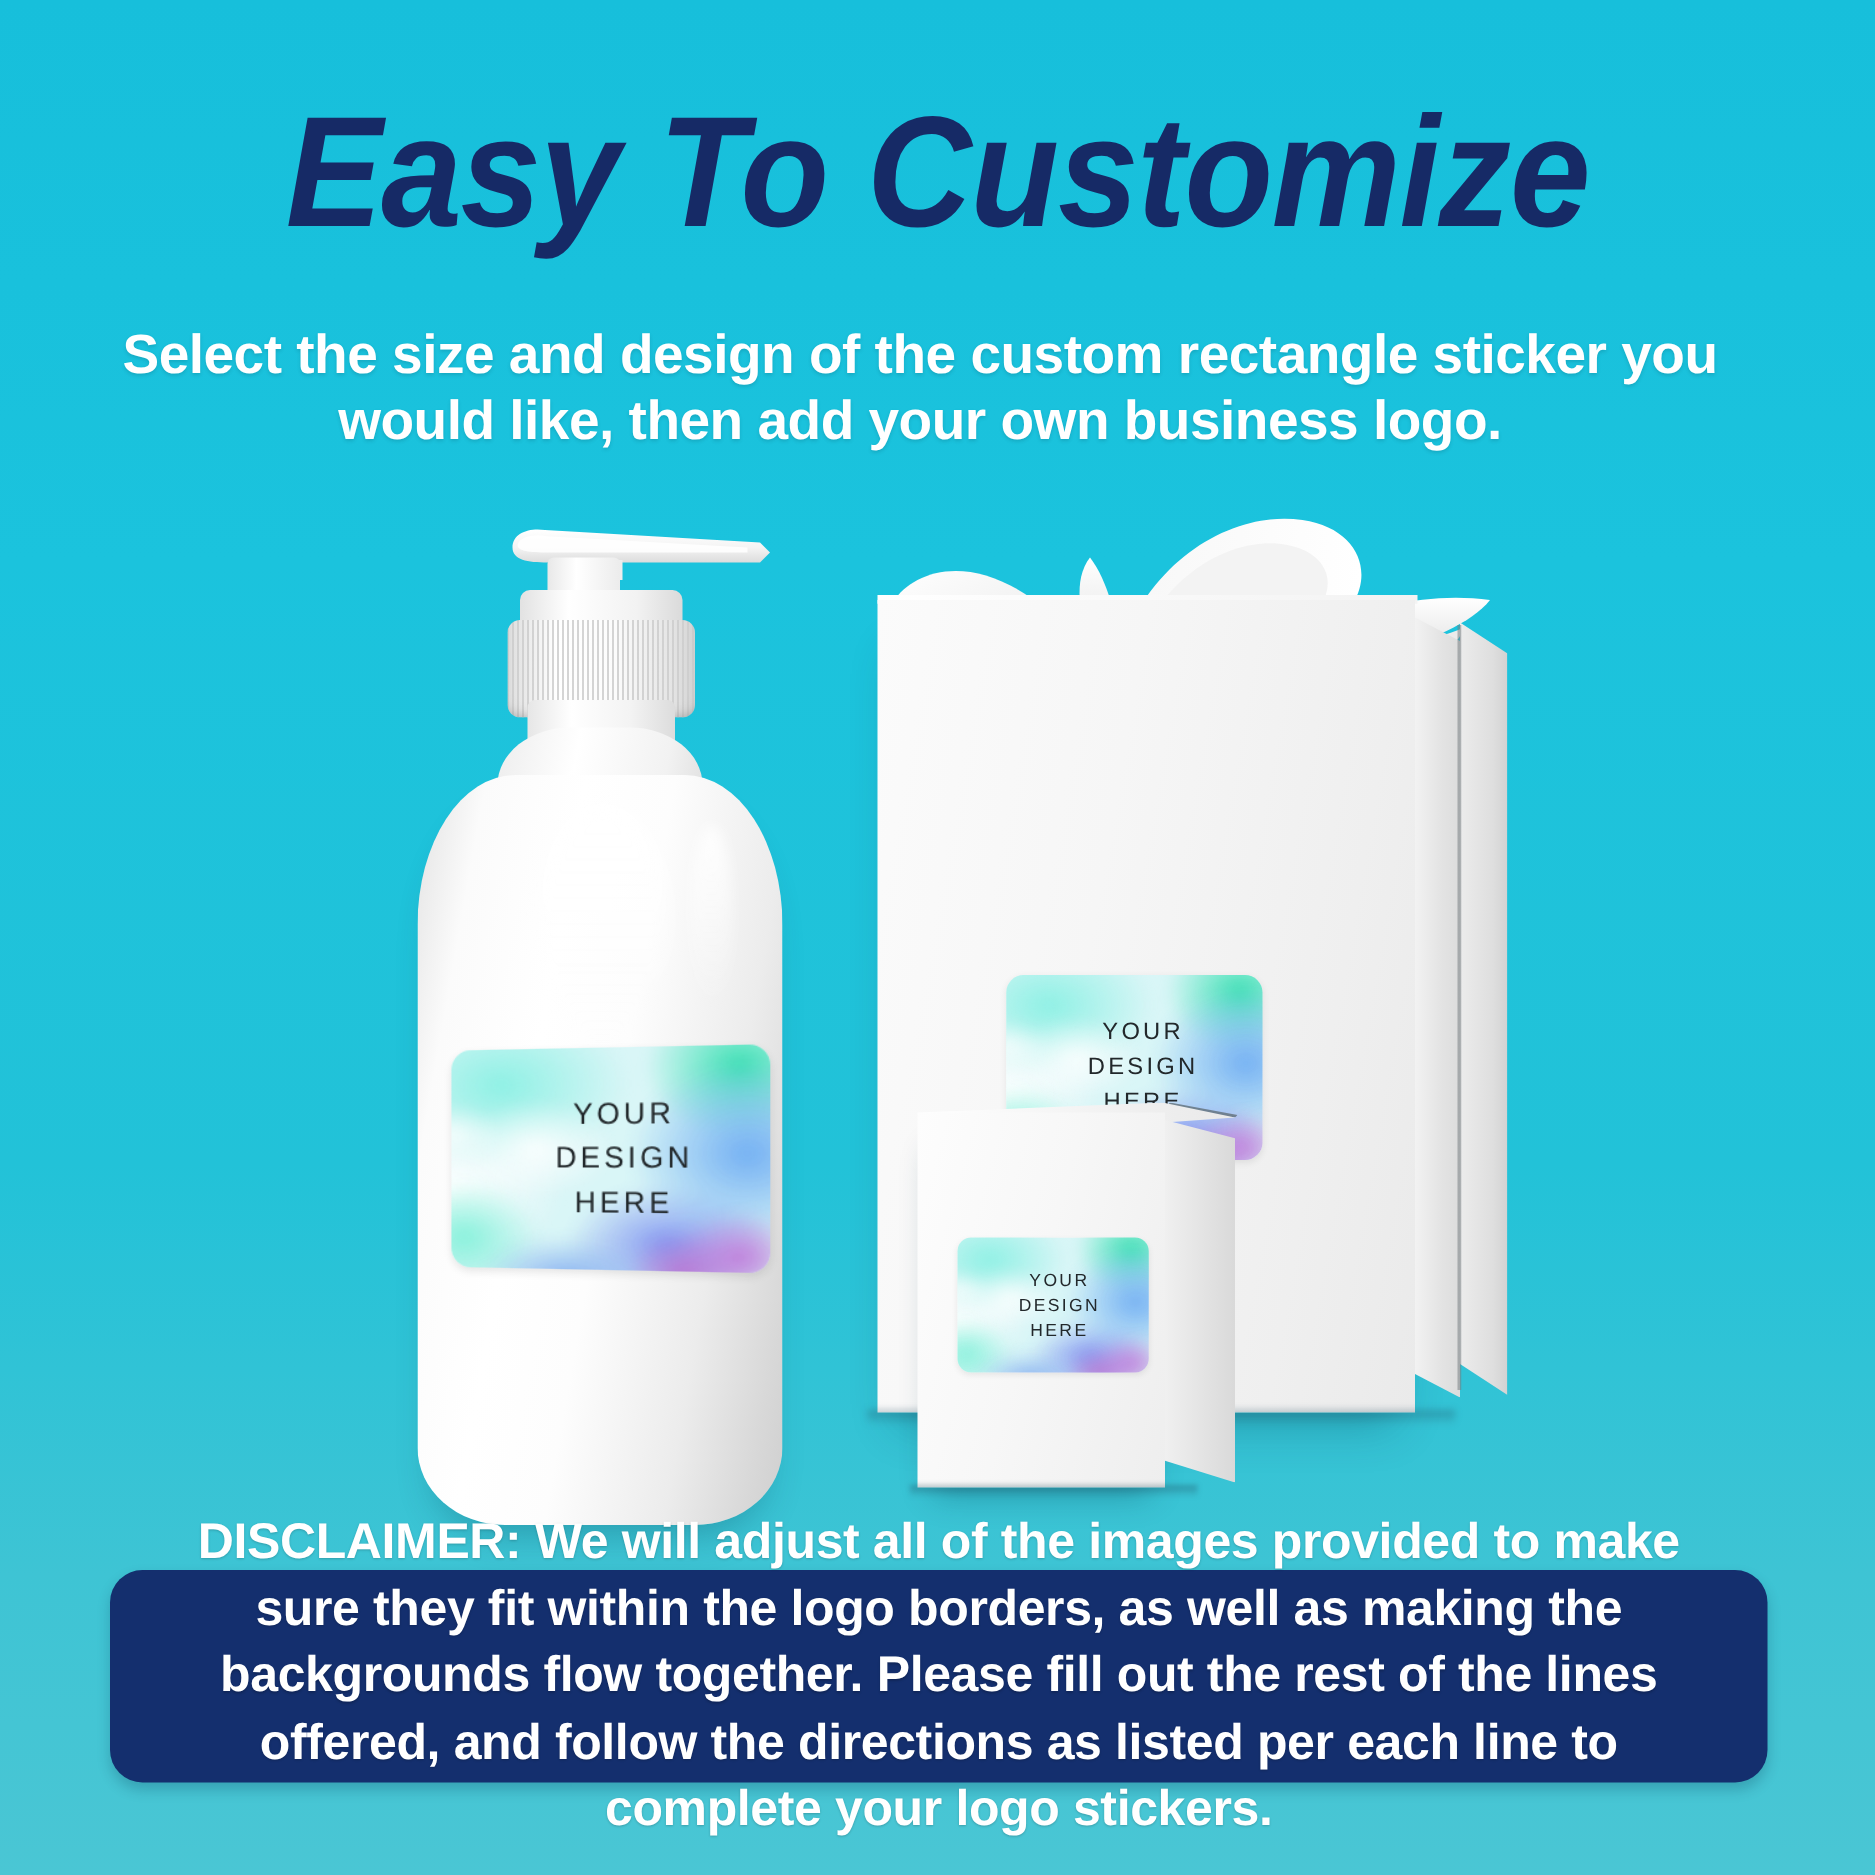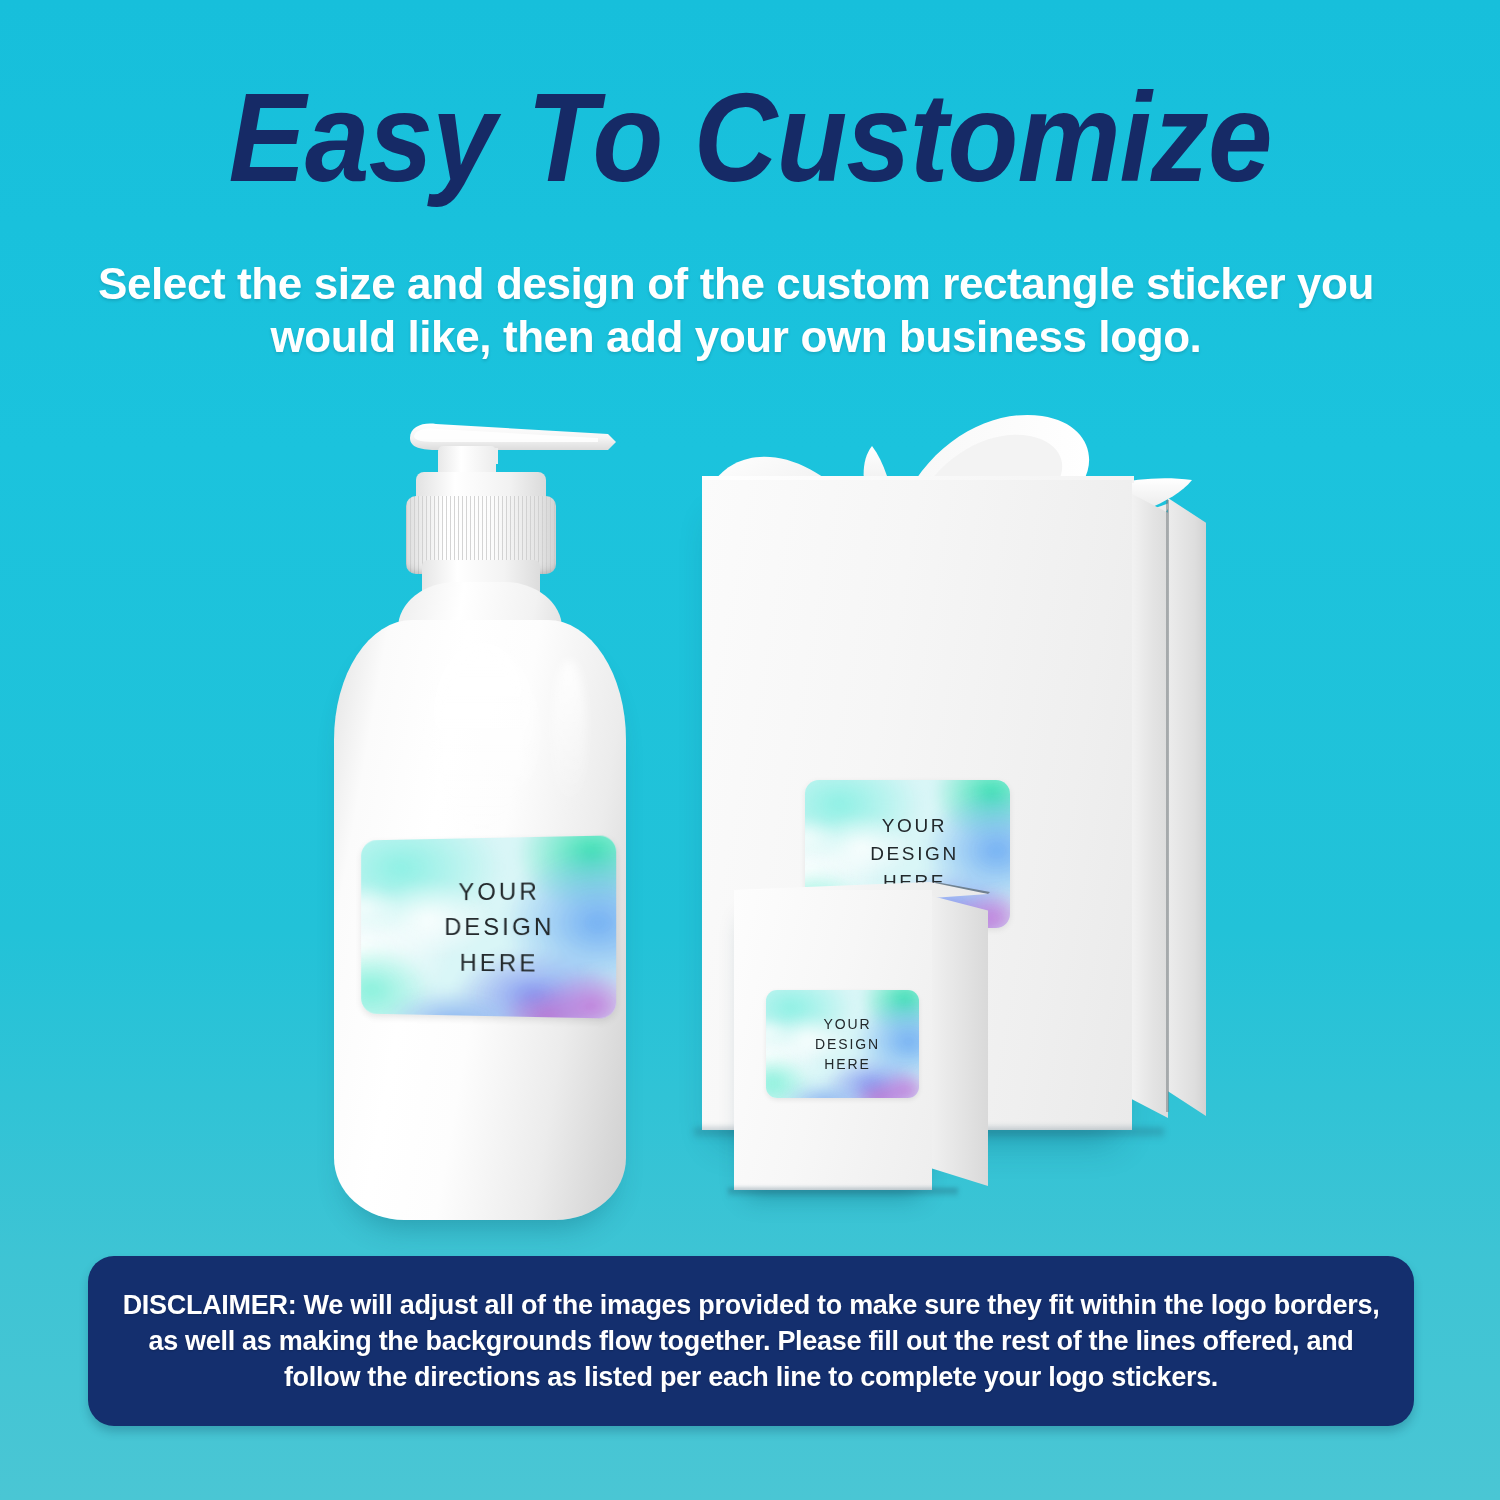--- a/index.html
+++ b/index.html
@@ -273,21 +273,21 @@
     position:absolute;
     left:88px; top:1256px;
     width:1326px; height:170px;
     background:#142f6e;
     border-radius:26px;
     display:flex; align-items:center; justify-content:center;
     box-shadow:0 6px 10px rgba(0,40,70,0.22);
   }
   .disclaimer p {
     color:#ffffff;
-    font-size:27px;
+    font-size:40px;
     font-weight:700;
     line-height:1.34;
     text-align:center;
     padding:0 28px;
     letter-spacing:-0.3px;
     text-shadow:0 1px 2px rgba(0,0,0,0.2);
   }
   .disclaimer p b { font-weight:700; }
 </style>
 </head>

